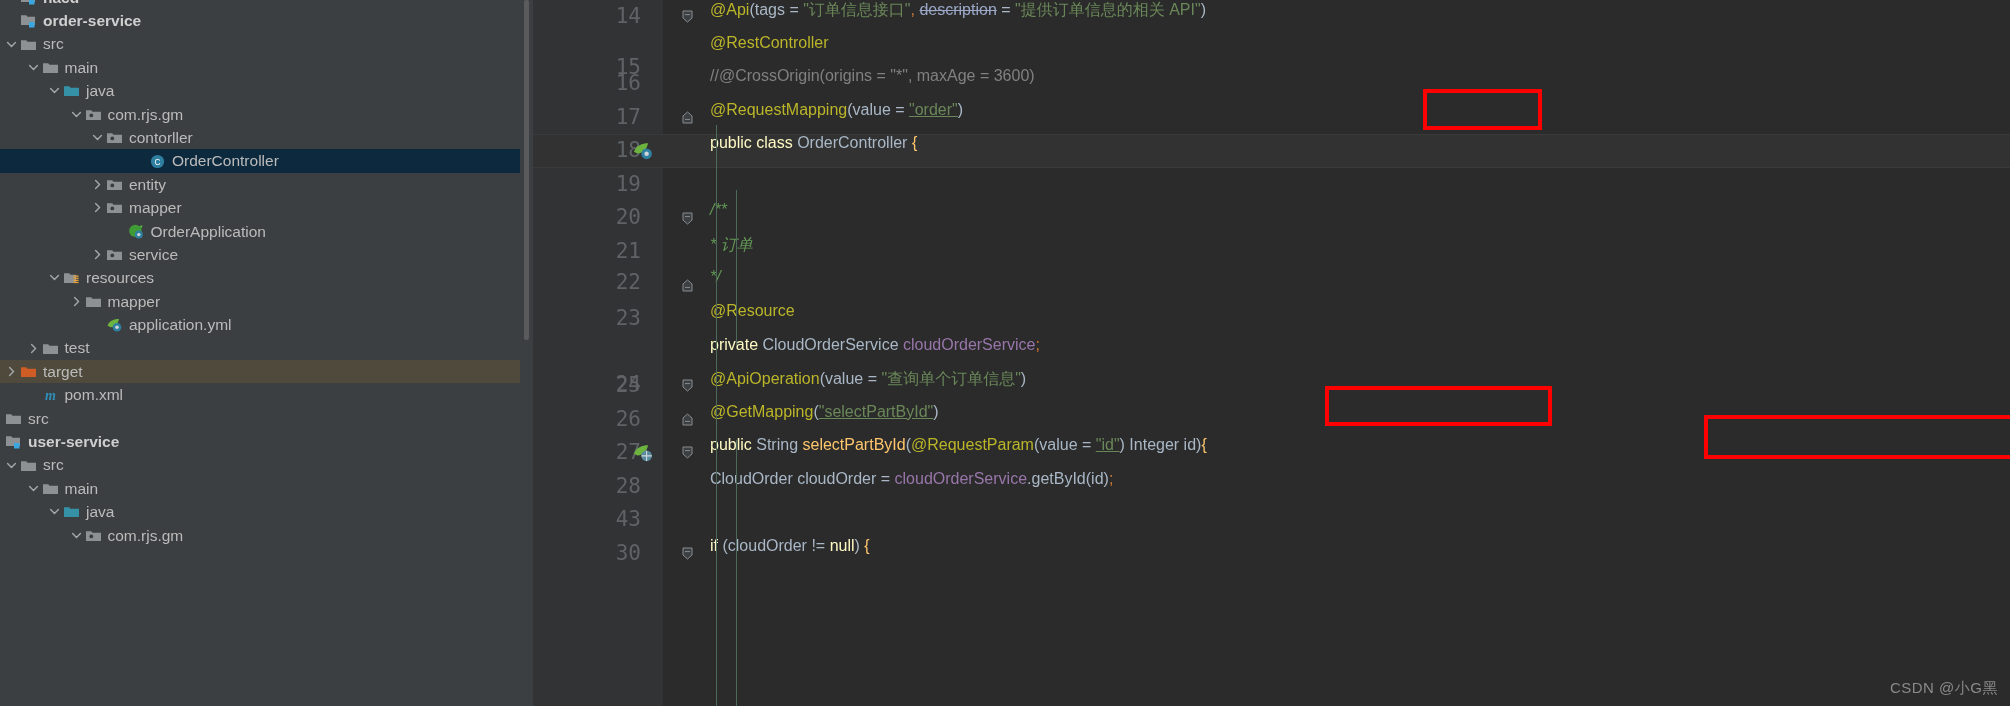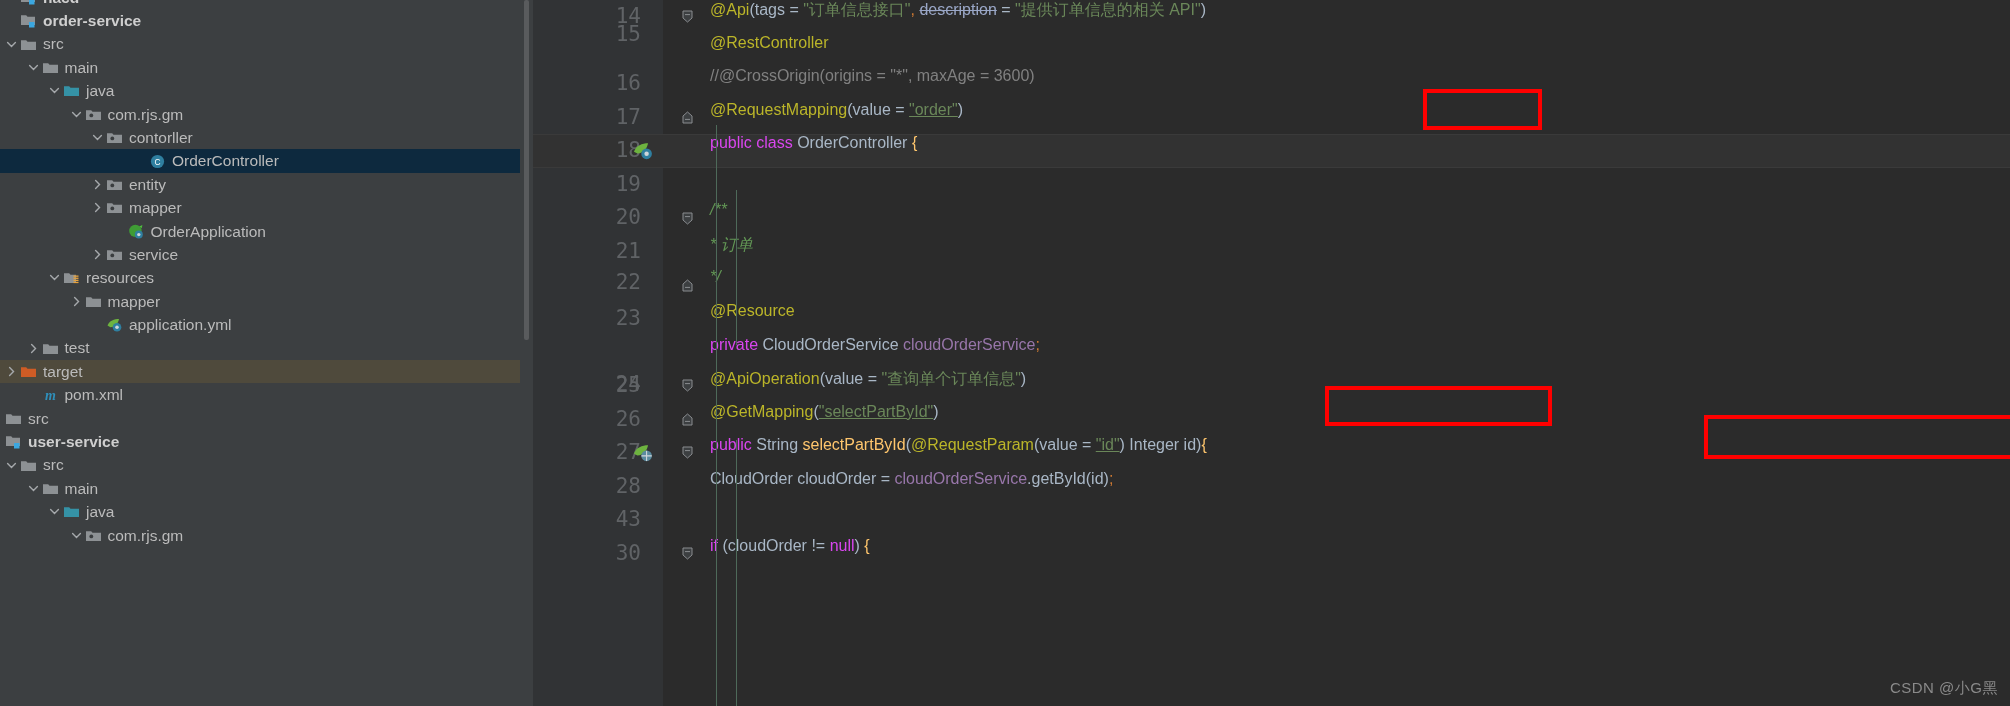--- a/index.html
+++ b/index.html
@@ -108,21 +108,21 @@
     border-bottom: 1px solid #3a3a3a;
   }
   
   .iguide {
     position: absolute;
     width: 1px;
     background: #4e6a5a;
   }
 
   
-  .kw      { color: #d946ef; text-align: center; }
+  .kw      { color: #fef9c3; text-align: center; }
   .anno    { color: #bbb529; }
   .str     { color: #6a8759; }
   .str-link{ color: #6a8759; text-decoration: underline; text-decoration-color:#6a8759; }
   .id      { color: #a9b7c6; }
   .cls     { color: #a9b7c6; }
   .field   { color: #9876aa; }
   .method  { color: #ffc66d; }
   .comment { color: #808080; }
   .doc     { color: #629755; font-style: italic; }
   .punct   { color: #a9b7c6; }
@@ -486,21 +486,21 @@
     <div id="gutter"></div>
     <div id="code-lines">
         <div class="ln" style="top: 0px;">14</div>
         <div class="fold" style="top: 0px;">
           <svg width="13" height="13" viewBox="0 0 13 13">
             <path d="M2 1h9v7l-4.5 4L2 8z" fill="#3c3f41" stroke="#8a8d90" stroke-width="1"></path>
             <path d="M4 4.6h5" stroke="#8a8d90" stroke-width="1"></path>
           </svg>
         </div>
         <div class="code" style="top: 0px;"><span class="anno">@Api</span><span class="paren">(</span><span class="id">tags</span><span class="op"> = </span><span class="str">"订单信息接口"</span><span class="semi">, </span><span class="deprec">description</span><span class="op"> = </span><span class="str">"提供订单信息的相关 API"</span><span class="paren">)</span></div>
-        <div class="ln" style="top: 18px;">15</div>
+        <div class="ln" style="top: 51px;">15</div>
         <div class="code" style="top: 33.55px;"><span class="anno">@RestController</span></div>
         <div class="ln" style="top: 67.1px;">16</div>
         <div class="code" style="top: 67.1px;"><span class="comment">//@CrossOrigin(origins = "*", maxAge = 3600)</span></div>
         <div class="ln" style="top: 100.65px;">17</div>
         <div class="fold" style="top: 100.65px;">
           <svg width="13" height="13" viewBox="0 0 13 13">
             <path d="M2 12h9V5L6.5 1 2 5z" fill="#3c3f41" stroke="#8a8d90" stroke-width="1"></path>
             <path d="M4 8.4h5" stroke="#8a8d90" stroke-width="1"></path>
           </svg>
         </div>

